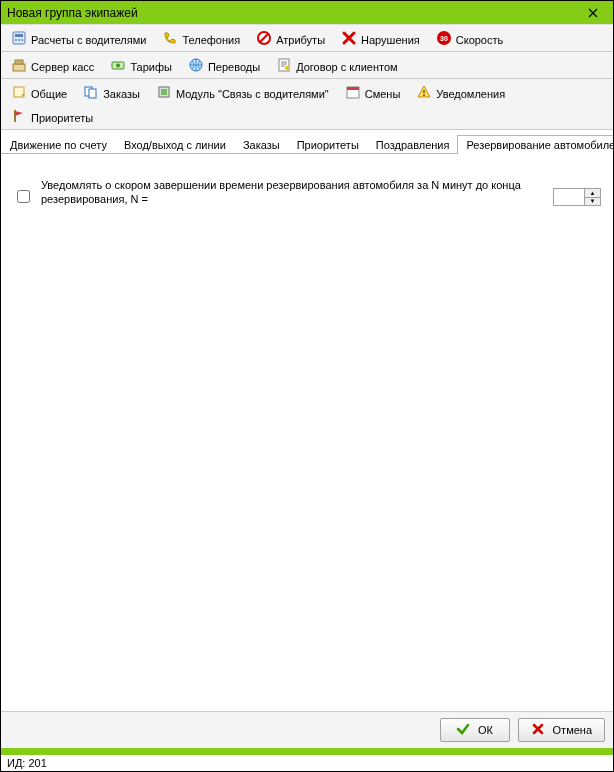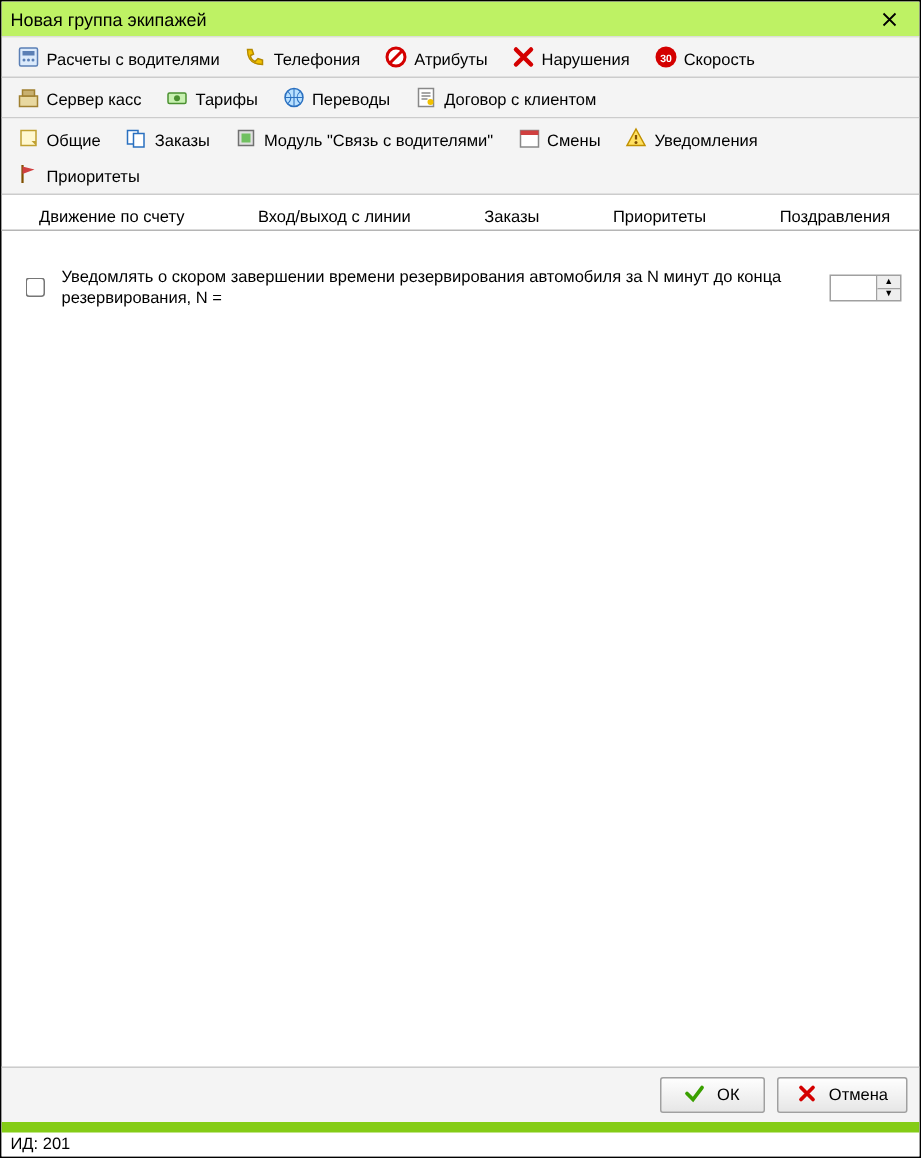--- a/index.html
+++ b/index.html
@@ -14,21 +14,21 @@
     display: flex;
     flex-direction: column;
     overflow: hidden;
   }
   .titlebar {
     display: flex;
     align-items: center;
     justify-content: space-between;
     height: 24px;
     padding: 0 4px 0 6px;
-    background: #bef264;
+    background: #84cc16;
     border-bottom: 1px solid #ddd;
   }
   .titlebar .title { font-size: 12px; }
   .titlebar .close {
     width: 32px; height: 20px;
     display:flex;align-items:center;justify-content:center;
     cursor:pointer;
   }
   .toolbar {
     display:flex;
@@ -54,42 +54,42 @@
     vertical-align:middle;
     flex-shrink:0;
   }
   .tabrow {
     display:flex;
     border-bottom:1px solid #b5b5b5;
     background:#fff;
     padding-top:4px;
   }
   .tab {
-    padding:3px 24px;
+    padding:3px 8px;
     border:1px solid transparent;
     border-bottom:none;
     margin-right:-1px;
     cursor:pointer;
     position:relative;
     top:1px;
     white-space:nowrap;
   }
   .tab.active {
     border-color:#b5b5b5;
     background:#fff;
     z-index:2;
   }
   .content {
     flex:1 1 auto;
     padding:24px 12px 8px 12px;
     overflow:auto;
   }
   .row {
     display:flex;
-    align-items:center;
+    align-items:flex-end;
     gap:8px;
   }
   .chk {
     width:13px;height:13px;margin-top:1px;
   }
   .label {
     flex:1;
     line-height:14px;
   }
   .spin {

